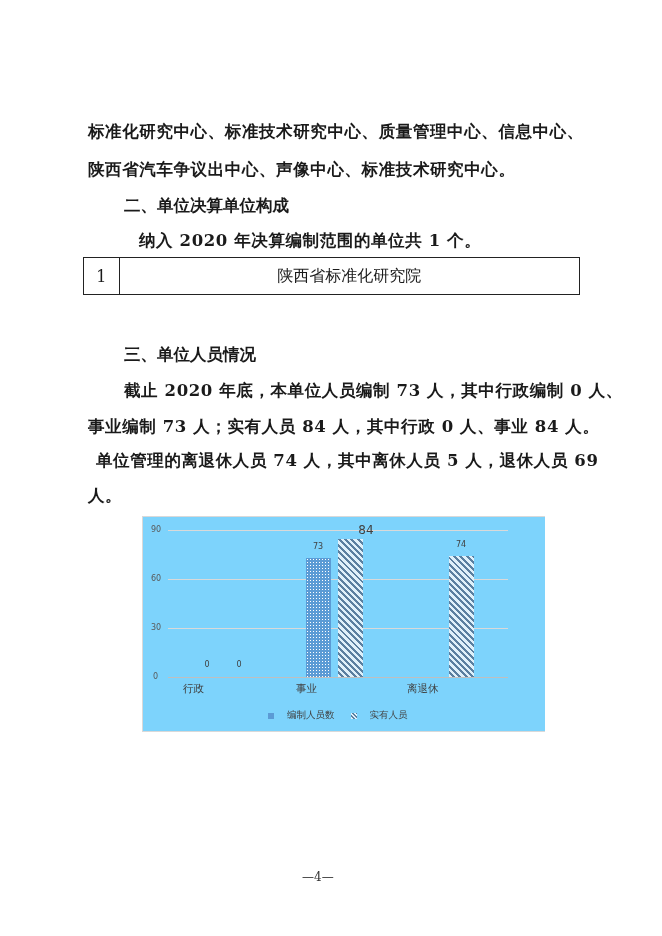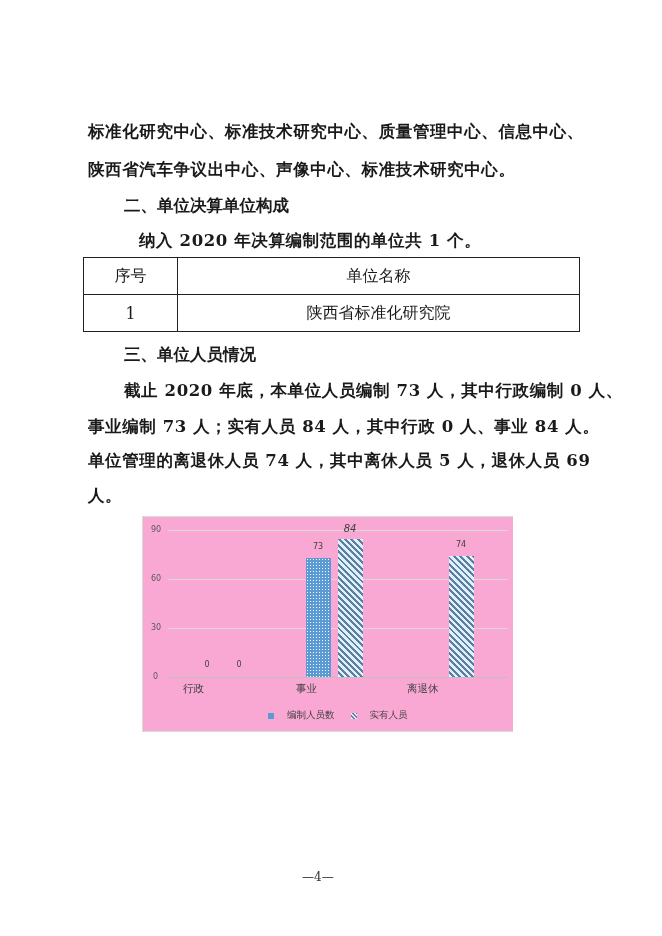--- a/index.html
+++ b/index.html
@@ -2,21 +2,21 @@
 <html><head>
 <meta charset="utf-8">
 <style>
   html,body{margin:0;padding:0;background:#fff;}
   body{width:662px;height:936px;position:relative;overflow:hidden;font-family:"DejaVu Serif","Liberation Serif",serif;color:#1a1a1a;}
   .line{position:absolute;font-size:16.5px;white-space:nowrap;letter-spacing:0.6px;font-weight:bold;}
   .heading{position:absolute;font-family:"DejaVu Sans","Liberation Sans",sans-serif;font-weight:bold;font-size:16.5px;white-space:nowrap;}
   table.units{position:absolute;left:83px;top:257px;width:497px;border-collapse:collapse;font-size:16px;}
   table.units td,table.units th{border:1px solid #222;height:36px;text-align:center;padding:0;}
   table.units th{font-family:"DejaVu Sans","Liberation Sans",sans-serif;font-weight:normal;}
-  .chart{position:absolute;left:142px;top:516px;width:370px;height:214px;border:1px solid #d9d9d9;border-right:none;background:#f9a8d4;font-family:"DejaVu Sans","Liberation Sans",sans-serif;}
+  .chart{position:absolute;left:142px;top:516px;width:370px;height:214px;border:1px solid #d9d9d9;border-right:none;background:#7dd3fc;font-family:"DejaVu Sans","Liberation Sans",sans-serif;padding-left:32px;}
   .ytick{position:absolute;font-size:8px;color:#595959;}
   .grid{position:absolute;left:25px;width:340px;height:1px;background:#d9d9d9;}
   .bar{position:absolute;}
   .bar.b1{background-color:#5b9bd5;background-image:radial-gradient(#ffffff 0.8px,transparent 1px);background-size:3px 3px;}
   .bar.b2{background:repeating-linear-gradient(45deg,#dff0fa 0 2.5px,#5a7fa0 2.5px 4.5px);}
   .vlabel{position:absolute;font-size:8px;color:#404040;width:30px;text-align:center;}
   .xlabel{position:absolute;font-size:10.5px;color:#404040;width:80px;text-align:left;}
   .legend{position:absolute;left:125px;top:192px;font-size:9.5px;color:#404040;display:flex;align-items:center;gap:13px;white-space:nowrap;}
   .sw{display:inline-block;width:6px;height:6px;}
   .sw1{background:#5b9bd5;}
@@ -26,55 +26,51 @@
 </head>
 <body>
 
 <div class="line" style="left:88px;top:121px;">标准化研究中心、标准技术研究中心、质量管理中心、信息中心、</div>
 <div class="line" style="left:88px;top:159px;">陕西省汽车争议出中心、声像中心、标准技术研究中心。</div>
 <div class="heading" style="left:124px;top:195px;">二、单位决算单位构成</div>
 <div class="line" style="left:139px;top:230px;text-align:right;">纳入 2020 年决算编制范围的单位共 1 个。</div>
 
 <table class="units">
   <tbody>
-      <tr>
-    <th style="width:93px;">序号</th>
-    <th>单位名称</th>
-  </tr>
   <tr>
     <td>1</td>
     <td>陕西省标准化研究院</td>
   </tr>
 </tbody>
   </table>
 
 <div class="heading" style="left:124px;top:344px;">三、单位人员情况</div>
 <div class="line" style="left:124px;top:380px;">截止 2020 年底，本单位人员编制 73 人，其中行政编制 0 人、</div>
 <div class="line" style="left:88px;top:416px;">事业编制 73 人；实有人员 84 人，其中行政 0 人、事业 84 人。</div>
-<div class="line" style="left:88px;top:450px;">单位管理的离退休人员 74 人，其中离休人员 5 人，退休人员 69</div>
+<div class="line" style="left:96px;top:450px;">单位管理的离退休人员 74 人，其中离休人员 5 人，退休人员 69</div>
 <div class="line" style="left:88px;top:485px;">人。</div>
 
 <div class="chart">
   <span class="ytick" style="left:8px;top:8px;">90</span>
   <span class="ytick" style="left:8px;top:57px;">60</span>
   <span class="ytick" style="left:8px;top:106px;">30</span>
   <span class="ytick" style="left:10px;top:155px;">0</span>
 
   <div class="grid" style="top:13px;"></div>
   <div class="grid" style="top:62px;"></div>
   <div class="grid" style="top:111px;"></div>
   <div class="grid" style="top:160px;background:#bfbfbf;"></div>
 
   <span class="vlabel" style="left:49px;top:143px;">0</span>
   <span class="vlabel" style="left:81px;top:143px;">0</span>
 
   <div class="bar b1" style="left:163px;top:41px;width:25px;height:119px;"></div>
   <span class="vlabel" style="left:160px;top:25px;">73</span>
   <div class="bar b2" style="left:195px;top:22px;width:25px;height:138px;"></div>
-  <span class="vlabel" style="left:192px;top:6px;font-size:10px;font-style:italic;">84</span>
+  <span class="vlabel" style="left:208px;top:6px;font-size:12px;">84</span>
 
   <div class="bar b2" style="left:306px;top:39px;width:25px;height:121px;"></div>
   <span class="vlabel" style="left:303px;top:23px;">74</span>
 
   <span class="xlabel" style="left:40px;top:165px;">行政</span>
   <span class="xlabel" style="left:153px;top:165px;">事业</span>
   <span class="xlabel" style="left:264px;top:165px;">离退休</span>
 
   <div class="legend">
     <span class="sw sw1"></span>

